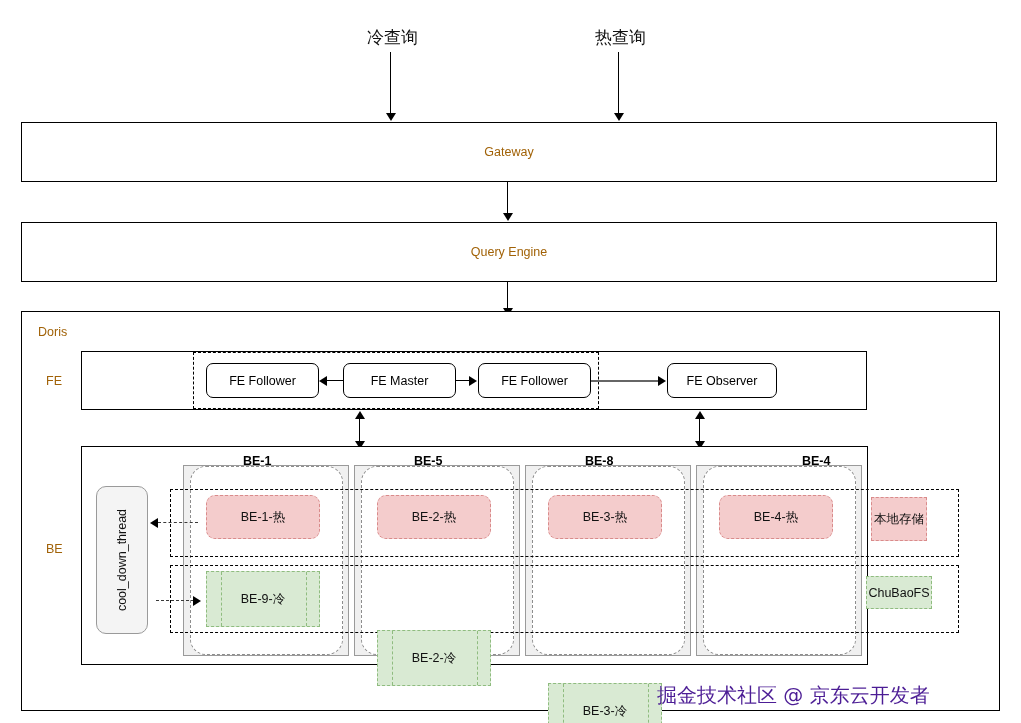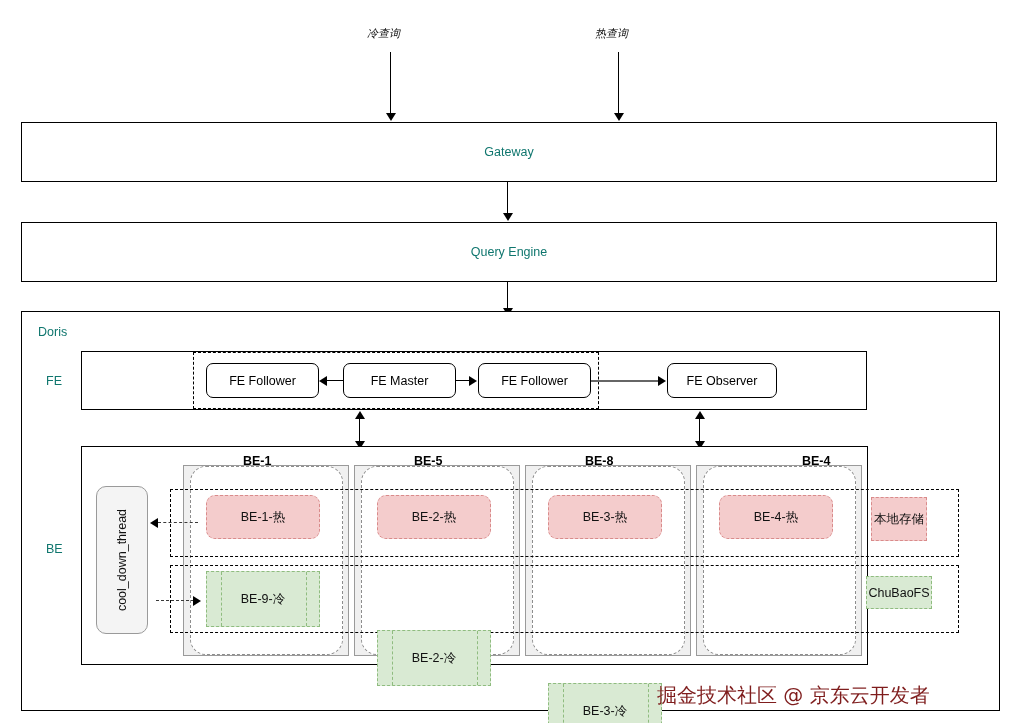--- a/index.html
+++ b/index.html
@@ -16,32 +16,32 @@
     width: 1021px;
     height: 723px;
     background: #ffffff;
     overflow: hidden;
   }
   .abs { position: absolute; box-sizing: border-box; }
 
   
   .lbl {
     font-size: 12.5px;
-    color: #0f766e;
+    color: #a16207;
     white-space: nowrap;
   }
   .ctr {
     display: flex;
     align-items: center;
     justify-content: center;
     text-align: center;
   }
 
   
-  .query-label { font-size: 11px; color: #111; font-style: italic; }
+  .query-label { font-size: 17px; color: #111; }
 
   
   .box-solid {
     border: 1.4px solid #000000;
     background: #ffffff;
   }
   .box-thin {
     border: 1px solid #000000;
     background: #ffffff;
   }
@@ -152,21 +152,21 @@
 
   
   .dash-h {
     height: 0;
     border-top: 1.6px dashed #3a3a3a;
   }
 
   
   .watermark {
     font-size: 20px;
-    color: #7f1d1d;
+    color: #4c1d95;
     white-space: nowrap;
     font-family: "DejaVu Sans", sans-serif;
   }
   .be-title {
     font-size: 12.5px;
     font-weight: bold;
     color: #000;
     white-space: nowrap;
   }
 </style>

